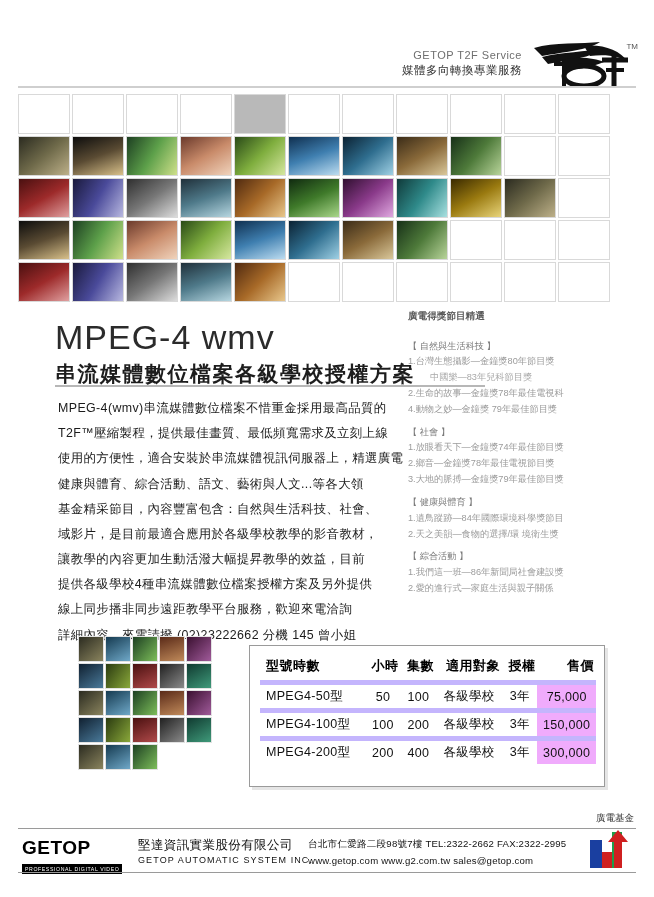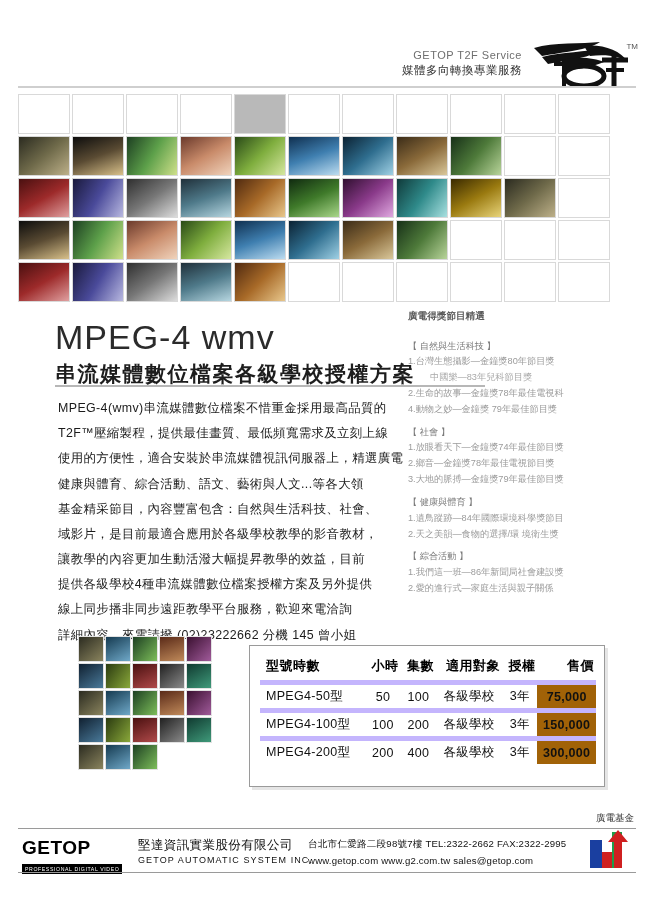--- a/index.html
+++ b/index.html
@@ -201,22 +201,22 @@
     text-align: center;
     border-top: 5px solid #c4b5fd;
     height: 24px;
     letter-spacing: 0.3px;
   }
   .price-table td.model {
     text-align: left;
     padding-left: 6px;
   }
   .price-table td.price {
-    background: #a16207;
-    font-weight: bold;
+    background: #f0abfc;
+    font-weight: normal;
     color: #111;
     text-align: center;
   }
   .price-table td.price.call {
     color: #1a1a1a;
   }
 
   
   .footer-rule {
     position: absolute;

